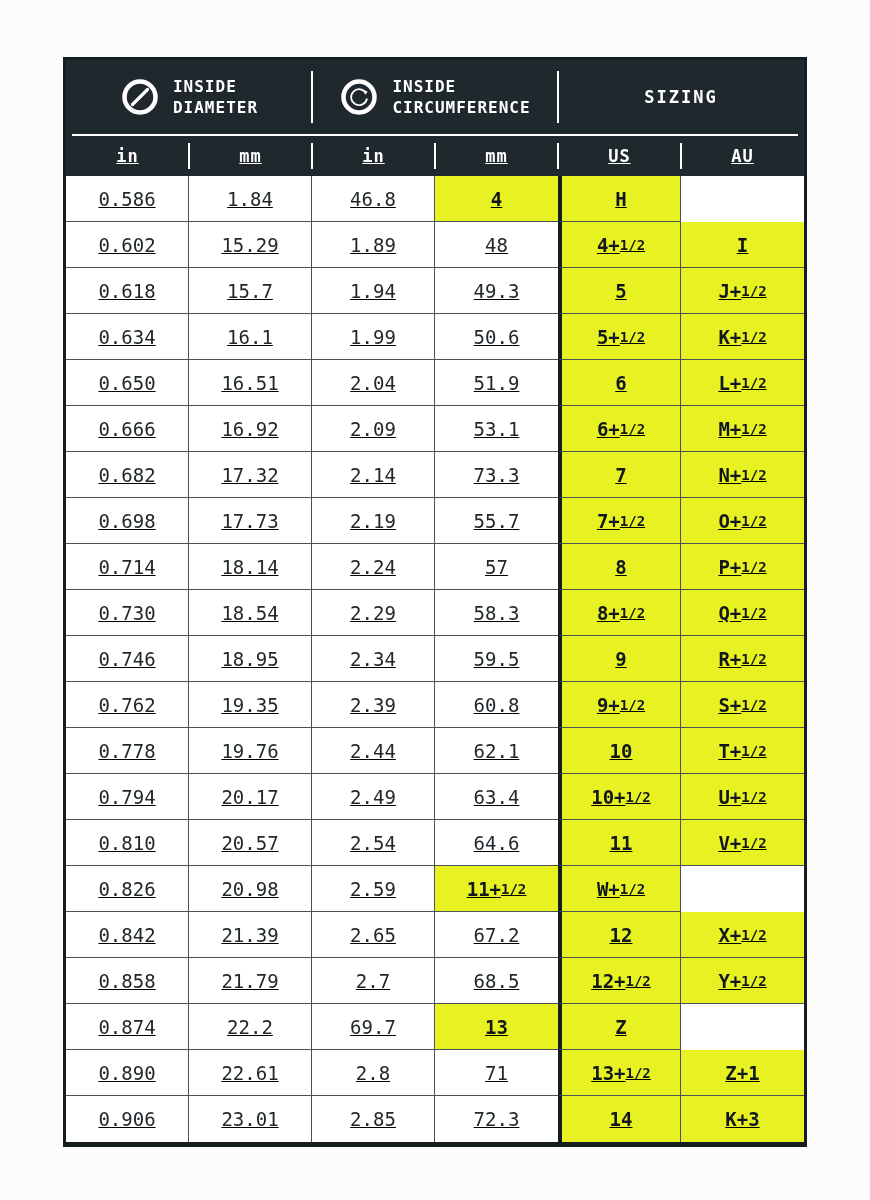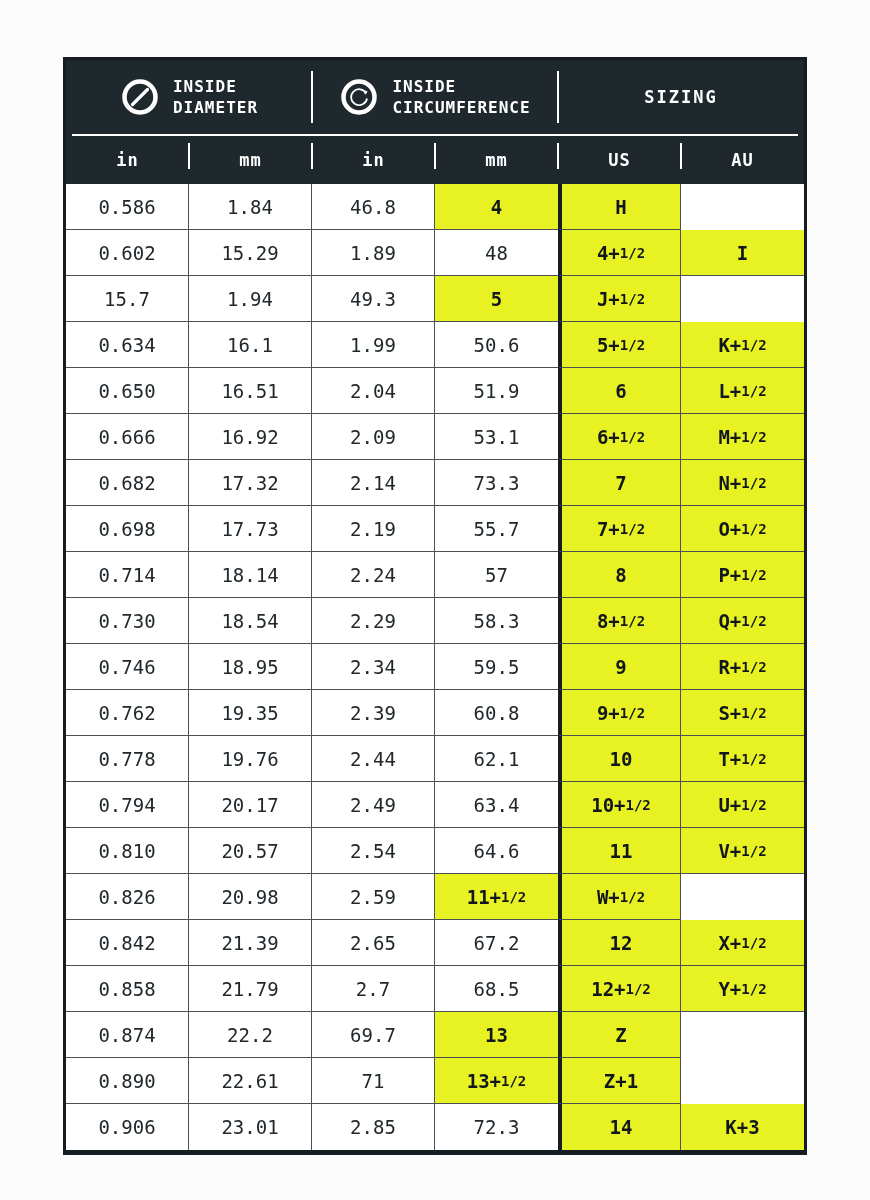--- a/index.html
+++ b/index.html
@@ -63,42 +63,43 @@
   }
   .icon { width: 40px; height: 40px; display: block; }
   .head-rule {
     height: 2px;
     background: #ffffff;
     margin: 0 6px;
   }
   .head-sub {
     display: grid;
     grid-template-columns: repeat(6, 1fr);
-    height: 48px;
+    height: 40px;
+    text-decoration: underline;
   }
   .head-sub-cell {
     display: flex;
     align-items: center;
     justify-content: center;
     font-weight: bold;
     font-size: 17px;
     letter-spacing: 1px;
     position: relative;
   }
   .head-sub-cell + .head-sub-cell::before {
     content: "";
     position: absolute;
     left: -1px;
     top: 7px;
     width: 2px;
     height: 26px;
     background: #ffffff;
   }
   
-  .tbody { background: #ffffff; }
+  .tbody { background: #ffffff; text-decoration: underline; }
   .row {
     display: grid;
     grid-template-columns: repeat(6, 1fr);
     height: 46px;
   }
   .cell {
     display: flex;
     align-items: center;
     justify-content: center;
     font-size: 19px;
@@ -181,20 +182,21 @@
           <div class="cell">15.29</div>
           <div class="cell">1.89</div>
           <div class="cell">48</div>
           <div class="cell size">
             <span>4+</span>
             <span class="frac">1/2</span>
           </div>
           <div class="cell size">I</div>
         </div>
         <div class="row">
+          <div class="cell">0.618</div>
           <div class="cell">15.7</div>
           <div class="cell">1.94</div>
           <div class="cell">49.3</div>
           <div class="cell size">5</div>
           <div class="cell size">
             <span>J+</span>
             <span class="frac">1/2</span>
           </div>
         </div>
         <div class="row">
@@ -388,20 +390,21 @@
         <div class="row">
           <div class="cell">0.874</div>
           <div class="cell">22.2</div>
           <div class="cell">69.7</div>
           <div class="cell size">13</div>
           <div class="cell size">Z</div>
         </div>
         <div class="row">
           <div class="cell">0.890</div>
           <div class="cell">22.61</div>
+          <div class="cell">2.8</div>
           <div class="cell">71</div>
           <div class="cell size">
             <span>13+</span>
             <span class="frac">1/2</span>
           </div>
           <div class="cell size">Z+1</div>
         </div>
         <div class="row">
           <div class="cell">0.906</div>
           <div class="cell">23.01</div>

